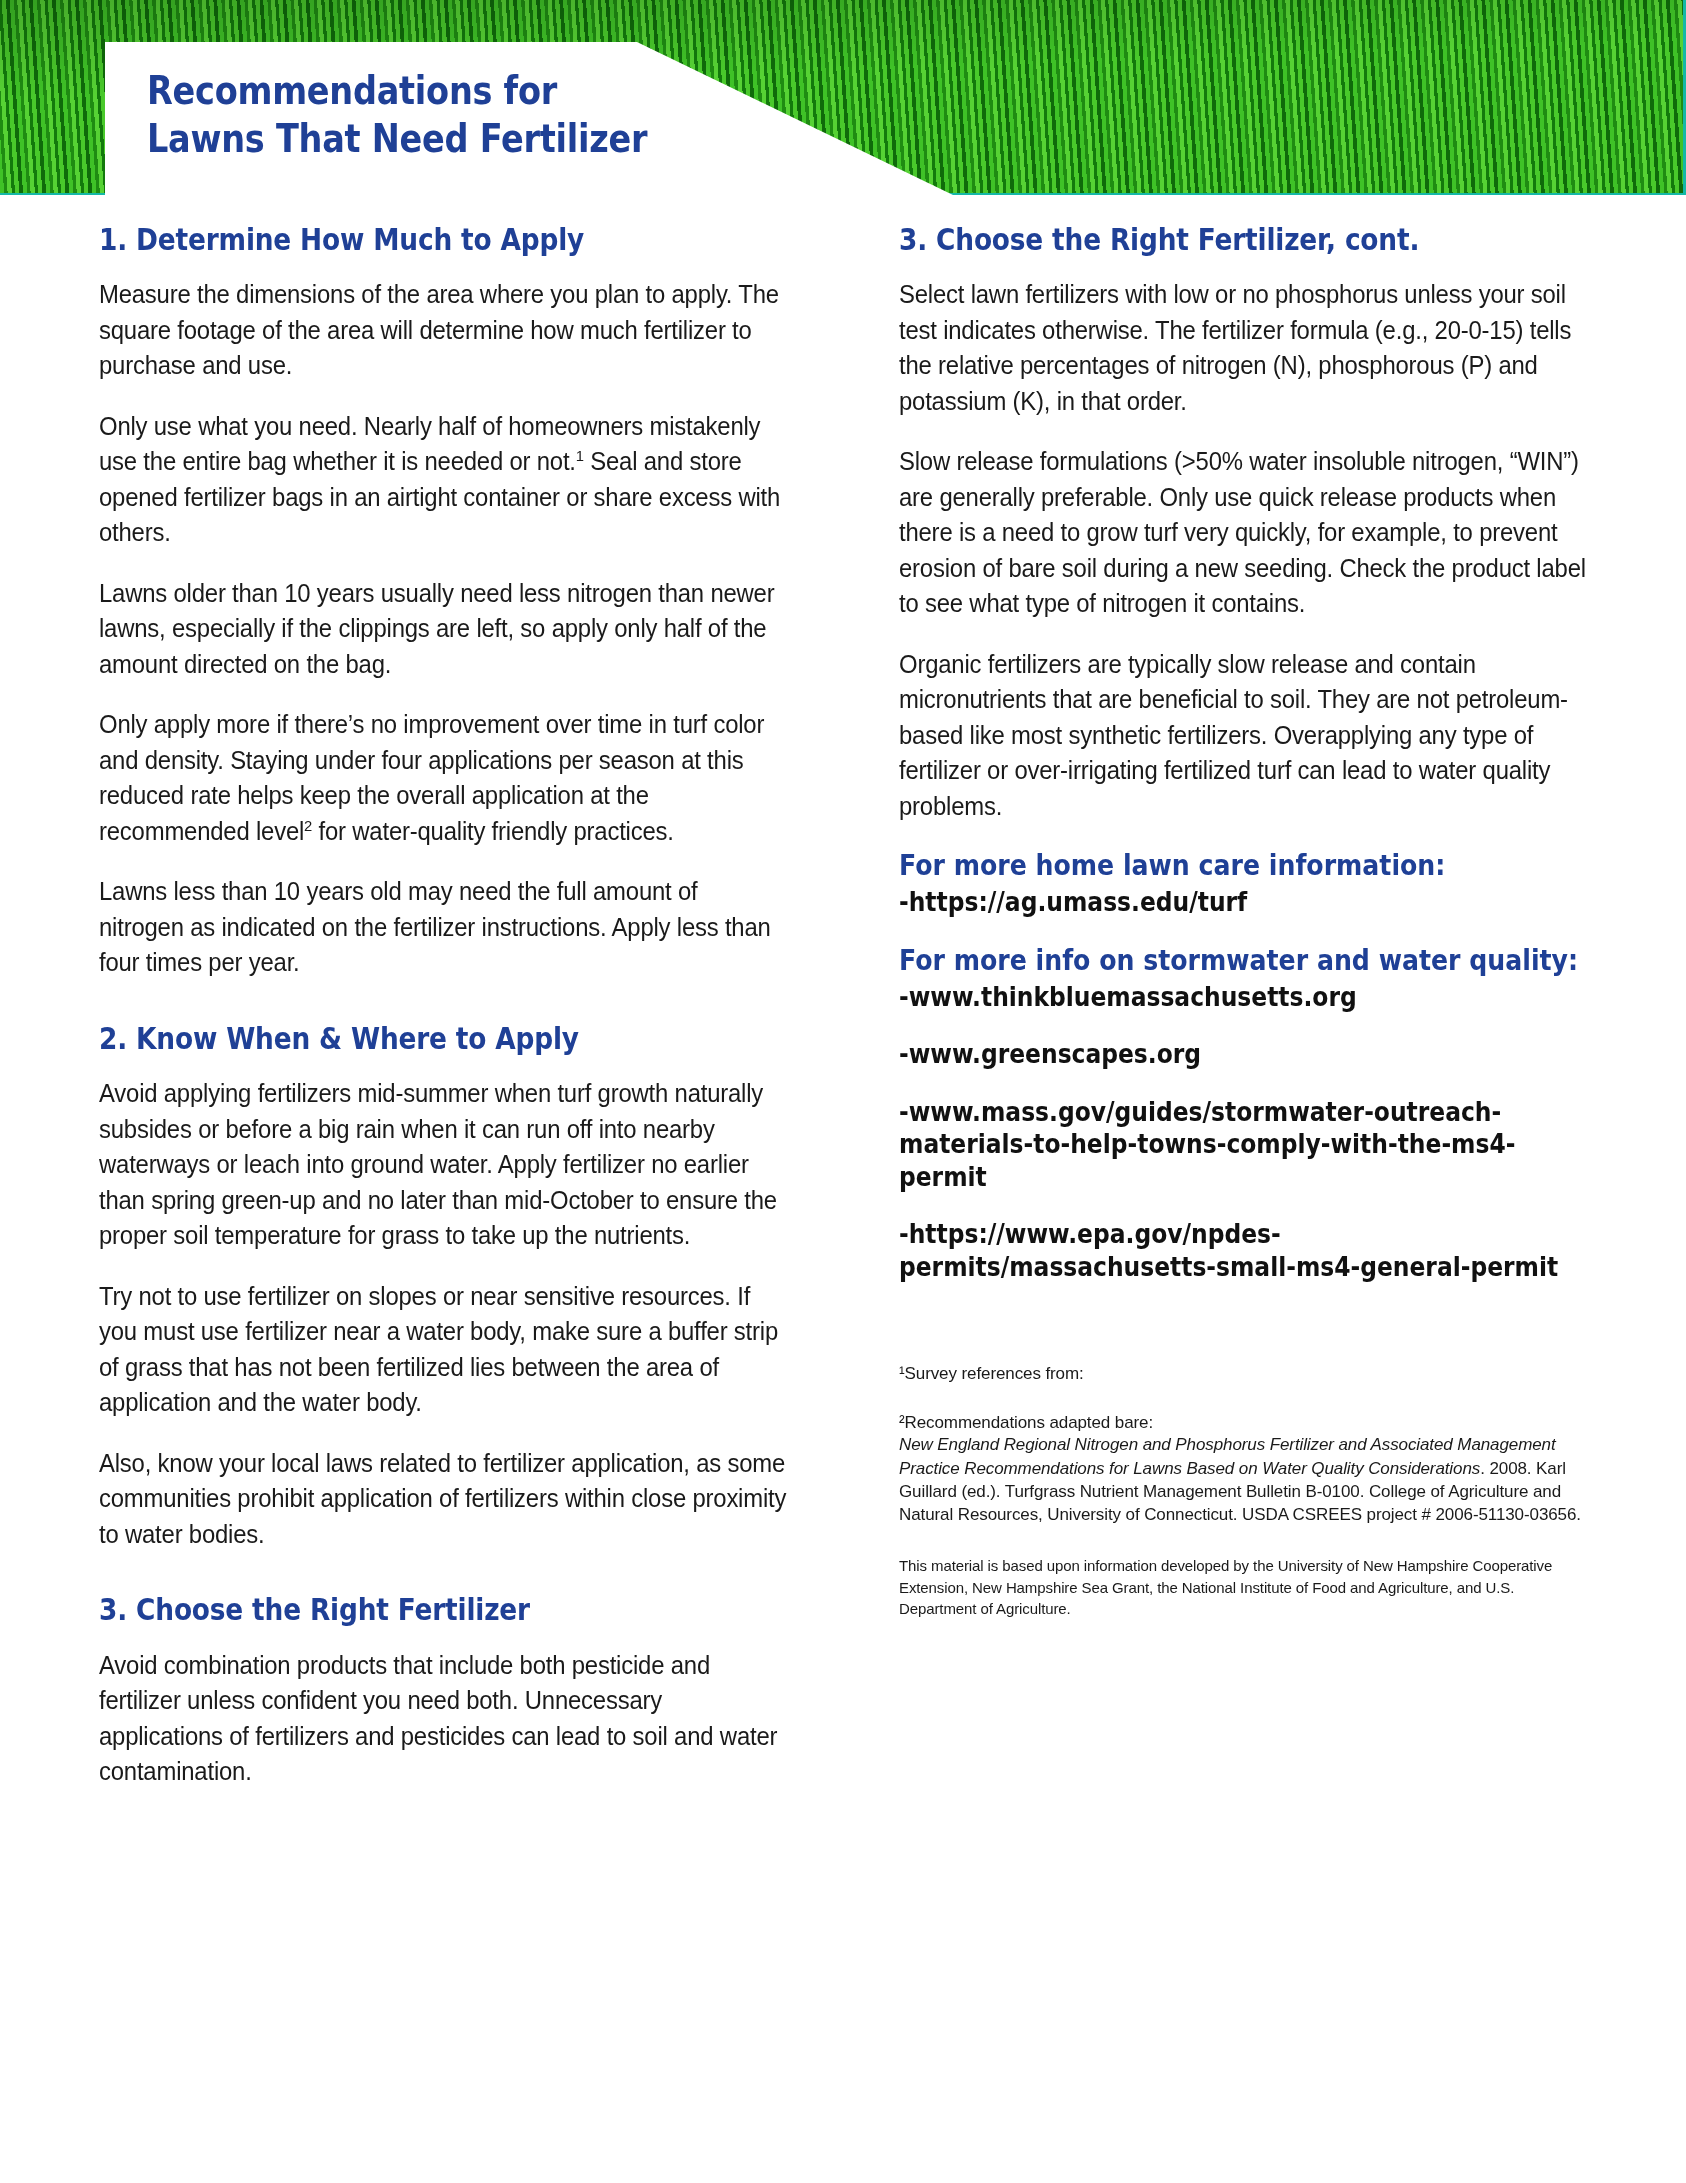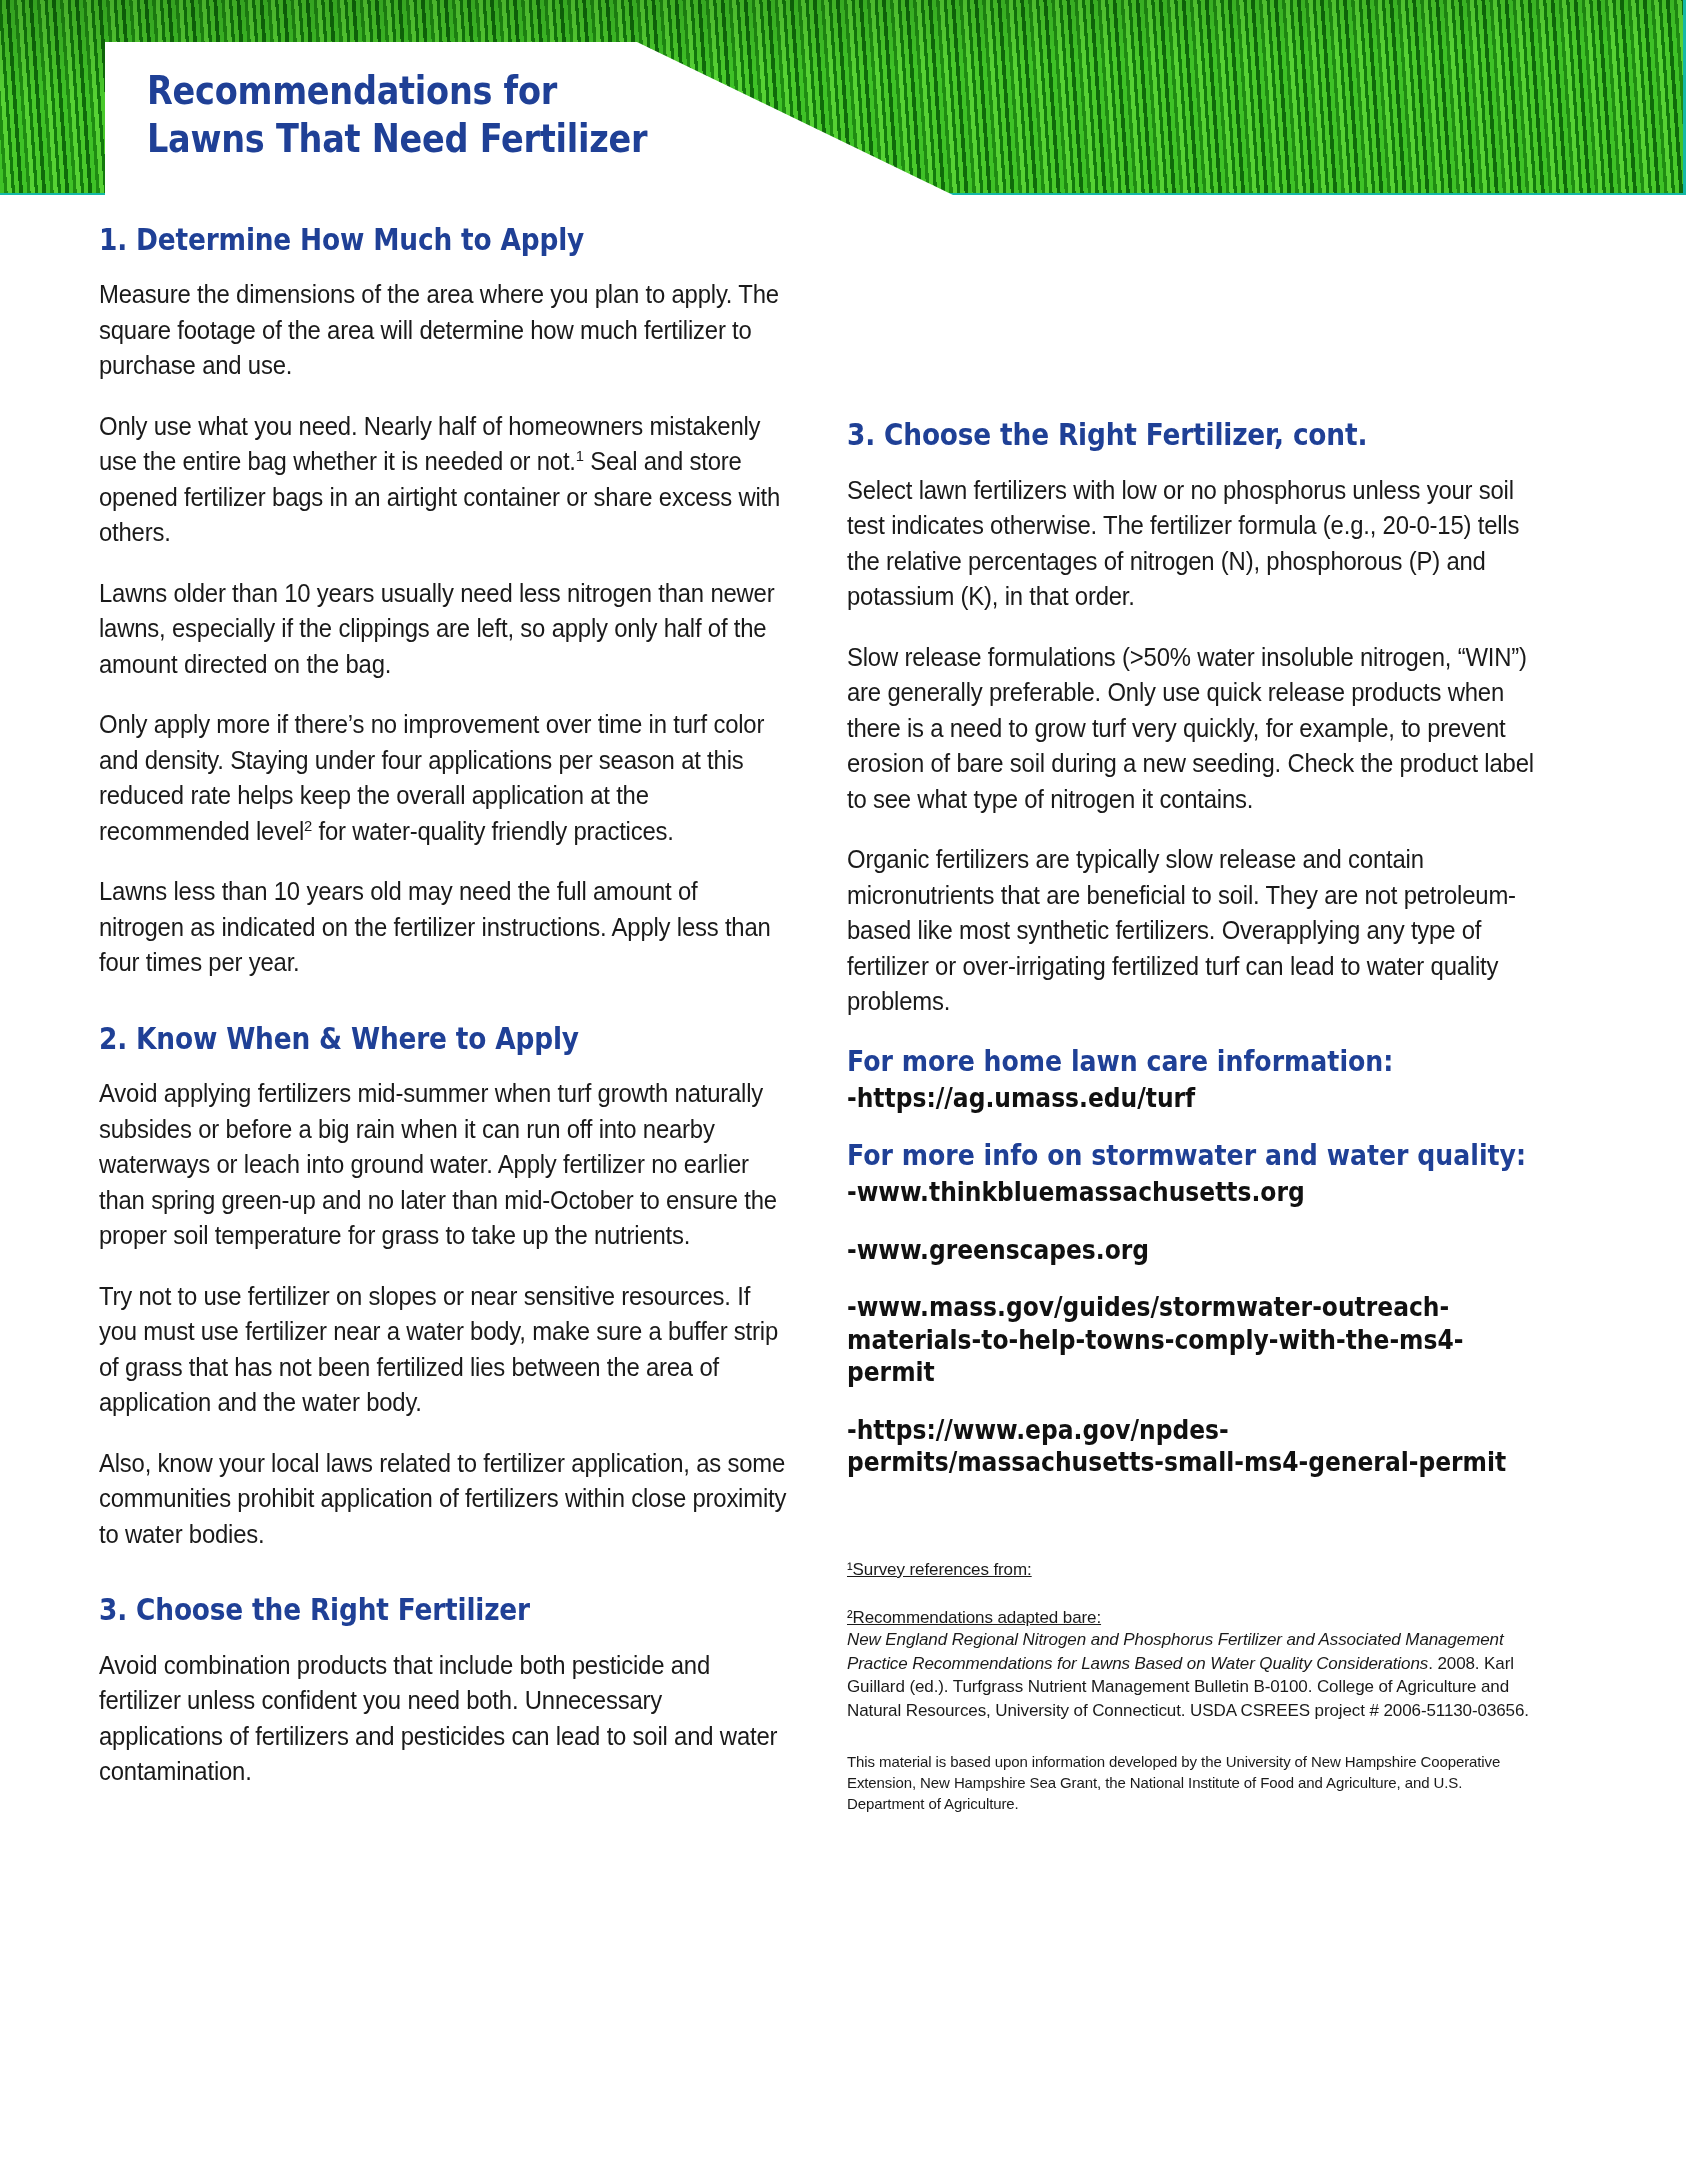--- a/index.html
+++ b/index.html
@@ -77,25 +77,25 @@
 
   
   .page {
     position: relative;
     width: 1687px;
     padding: 0;
   }
   .columns {
     position: relative;
     display: flex;
-    gap: 59px;
+    gap: 111px;
     padding: 27px 99px 0 99px;
     box-sizing: border-box;
     width: 1616px;
-    align-items: flex-end;
+    align-items: flex-start;
   }
   .col {
     width: 689px;
     flex: 0 0 689px;
   }
 
   h2.section-head {
     color: #1F4096;
     font-family: "DejaVu Sans", sans-serif;
     font-weight: bold;
@@ -151,21 +151,21 @@
   
   .footnotes {
     margin-top: 81px;
     font-size: 17px;
     line-height: 1.38;
     color: #1a1a1a;
     letter-spacing: -0.1px;
   }
   .fn-block { margin-bottom: 28.6px; }
   .fn-line { margin: 0; }
-  .fn-line.lead { line-height: 1.18; text-decoration: underline; }
+  .fn-line.lead { line-height: 1.18; }
   .it { font-style: italic; }
   .fn-small {
     font-size: 15px;
     line-height: 1.42;
     margin: 0;
   }
 </style>
 </head>
 <body>
 

